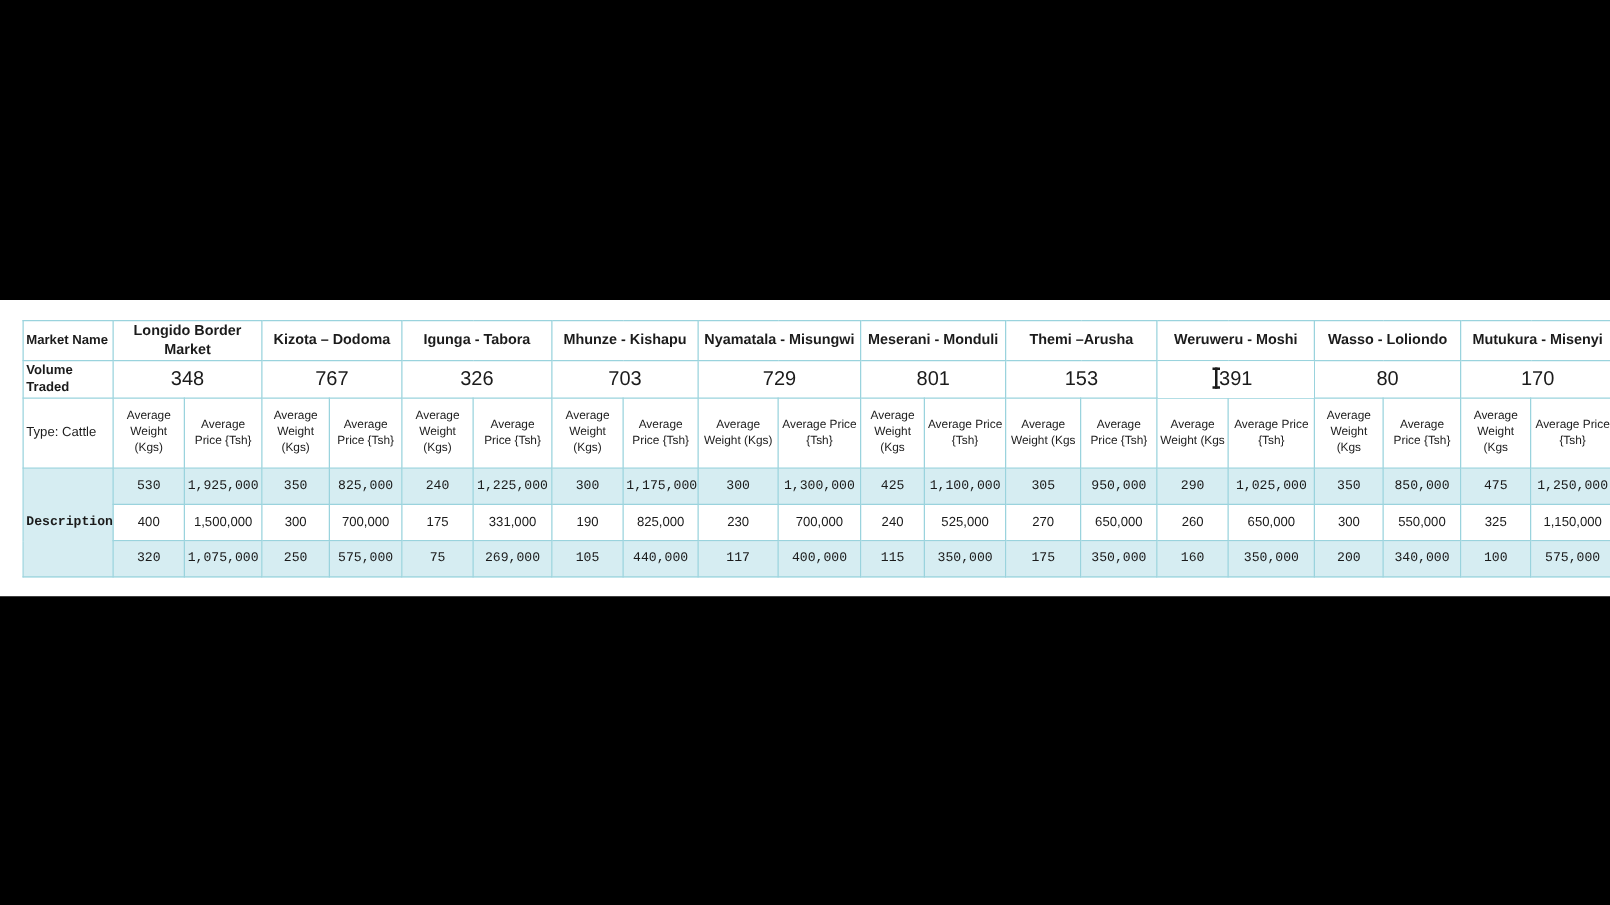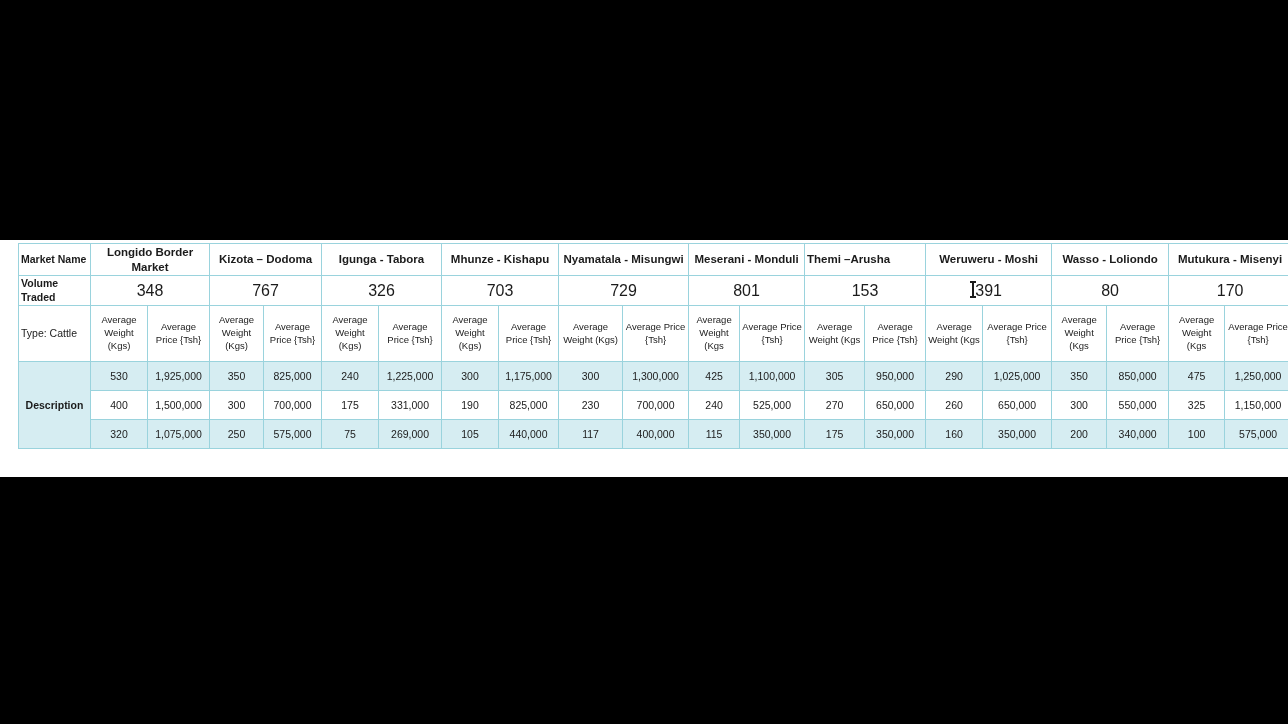--- a/index.html
+++ b/index.html
@@ -11,21 +11,21 @@
     overflow: hidden;
   }
   #page-sheet {
     position: absolute;
     left: 0; top: 240px;
     width: 1288px; height: 237px;
     background: #ffffff;
   }
   #table-wrap {
     position: absolute;
-    left: 18px; top: 243px;
+    left: 18px; top: 256px;
     width: 1253px;
     background: #b91c1c;
   }
   table.mkt {
     border-collapse: collapse;
     table-layout: fixed;
     width: 1253px;
     background: #ffffff;
   }
   table.mkt td {
@@ -44,21 +44,21 @@
     line-height: 1.22;
     background: #ffffff;
   }
   td.corner-name {
     text-align: left;
     padding-left: 5px;
     font-size: 10.5px;
     font-weight: bold;
     line-height: 1.28;
   }
-  td.name-left { text-align: left; padding-left: 6px; }
+  td.name-left { text-align: center; padding-left: 6px; }
   
   .r-vol td {
     height: 30px;
     font-size: 16px;
     text-align: center;
     background: #d6edf2;
     line-height: 1.25;
   }
   td.vol-label {
     font-weight: bold;
@@ -84,21 +84,21 @@
     vertical-align: top;
     padding-top: 3px;
   }
   
   .r-data td {
     height: 29px;
     font-size: 10.5px;
     text-align: center;
     color: #2a2a2a;
   }
-  .r-data.shade td { background: #d6edf2; }
+  .r-data.shade td { background: #d6edf2; font-family: Liberation Mono, monospace; }
   .r-data.plain td { background: #ffffff; }
   td.desc-cell {
     background: #d6edf2 !important;
     font-weight: bold;
     font-size: 10.5px;
     text-align: center;
     padding-left: 5px;
     vertical-align: top;
     padding-top: 4px;
     color: #1b1b1b;

